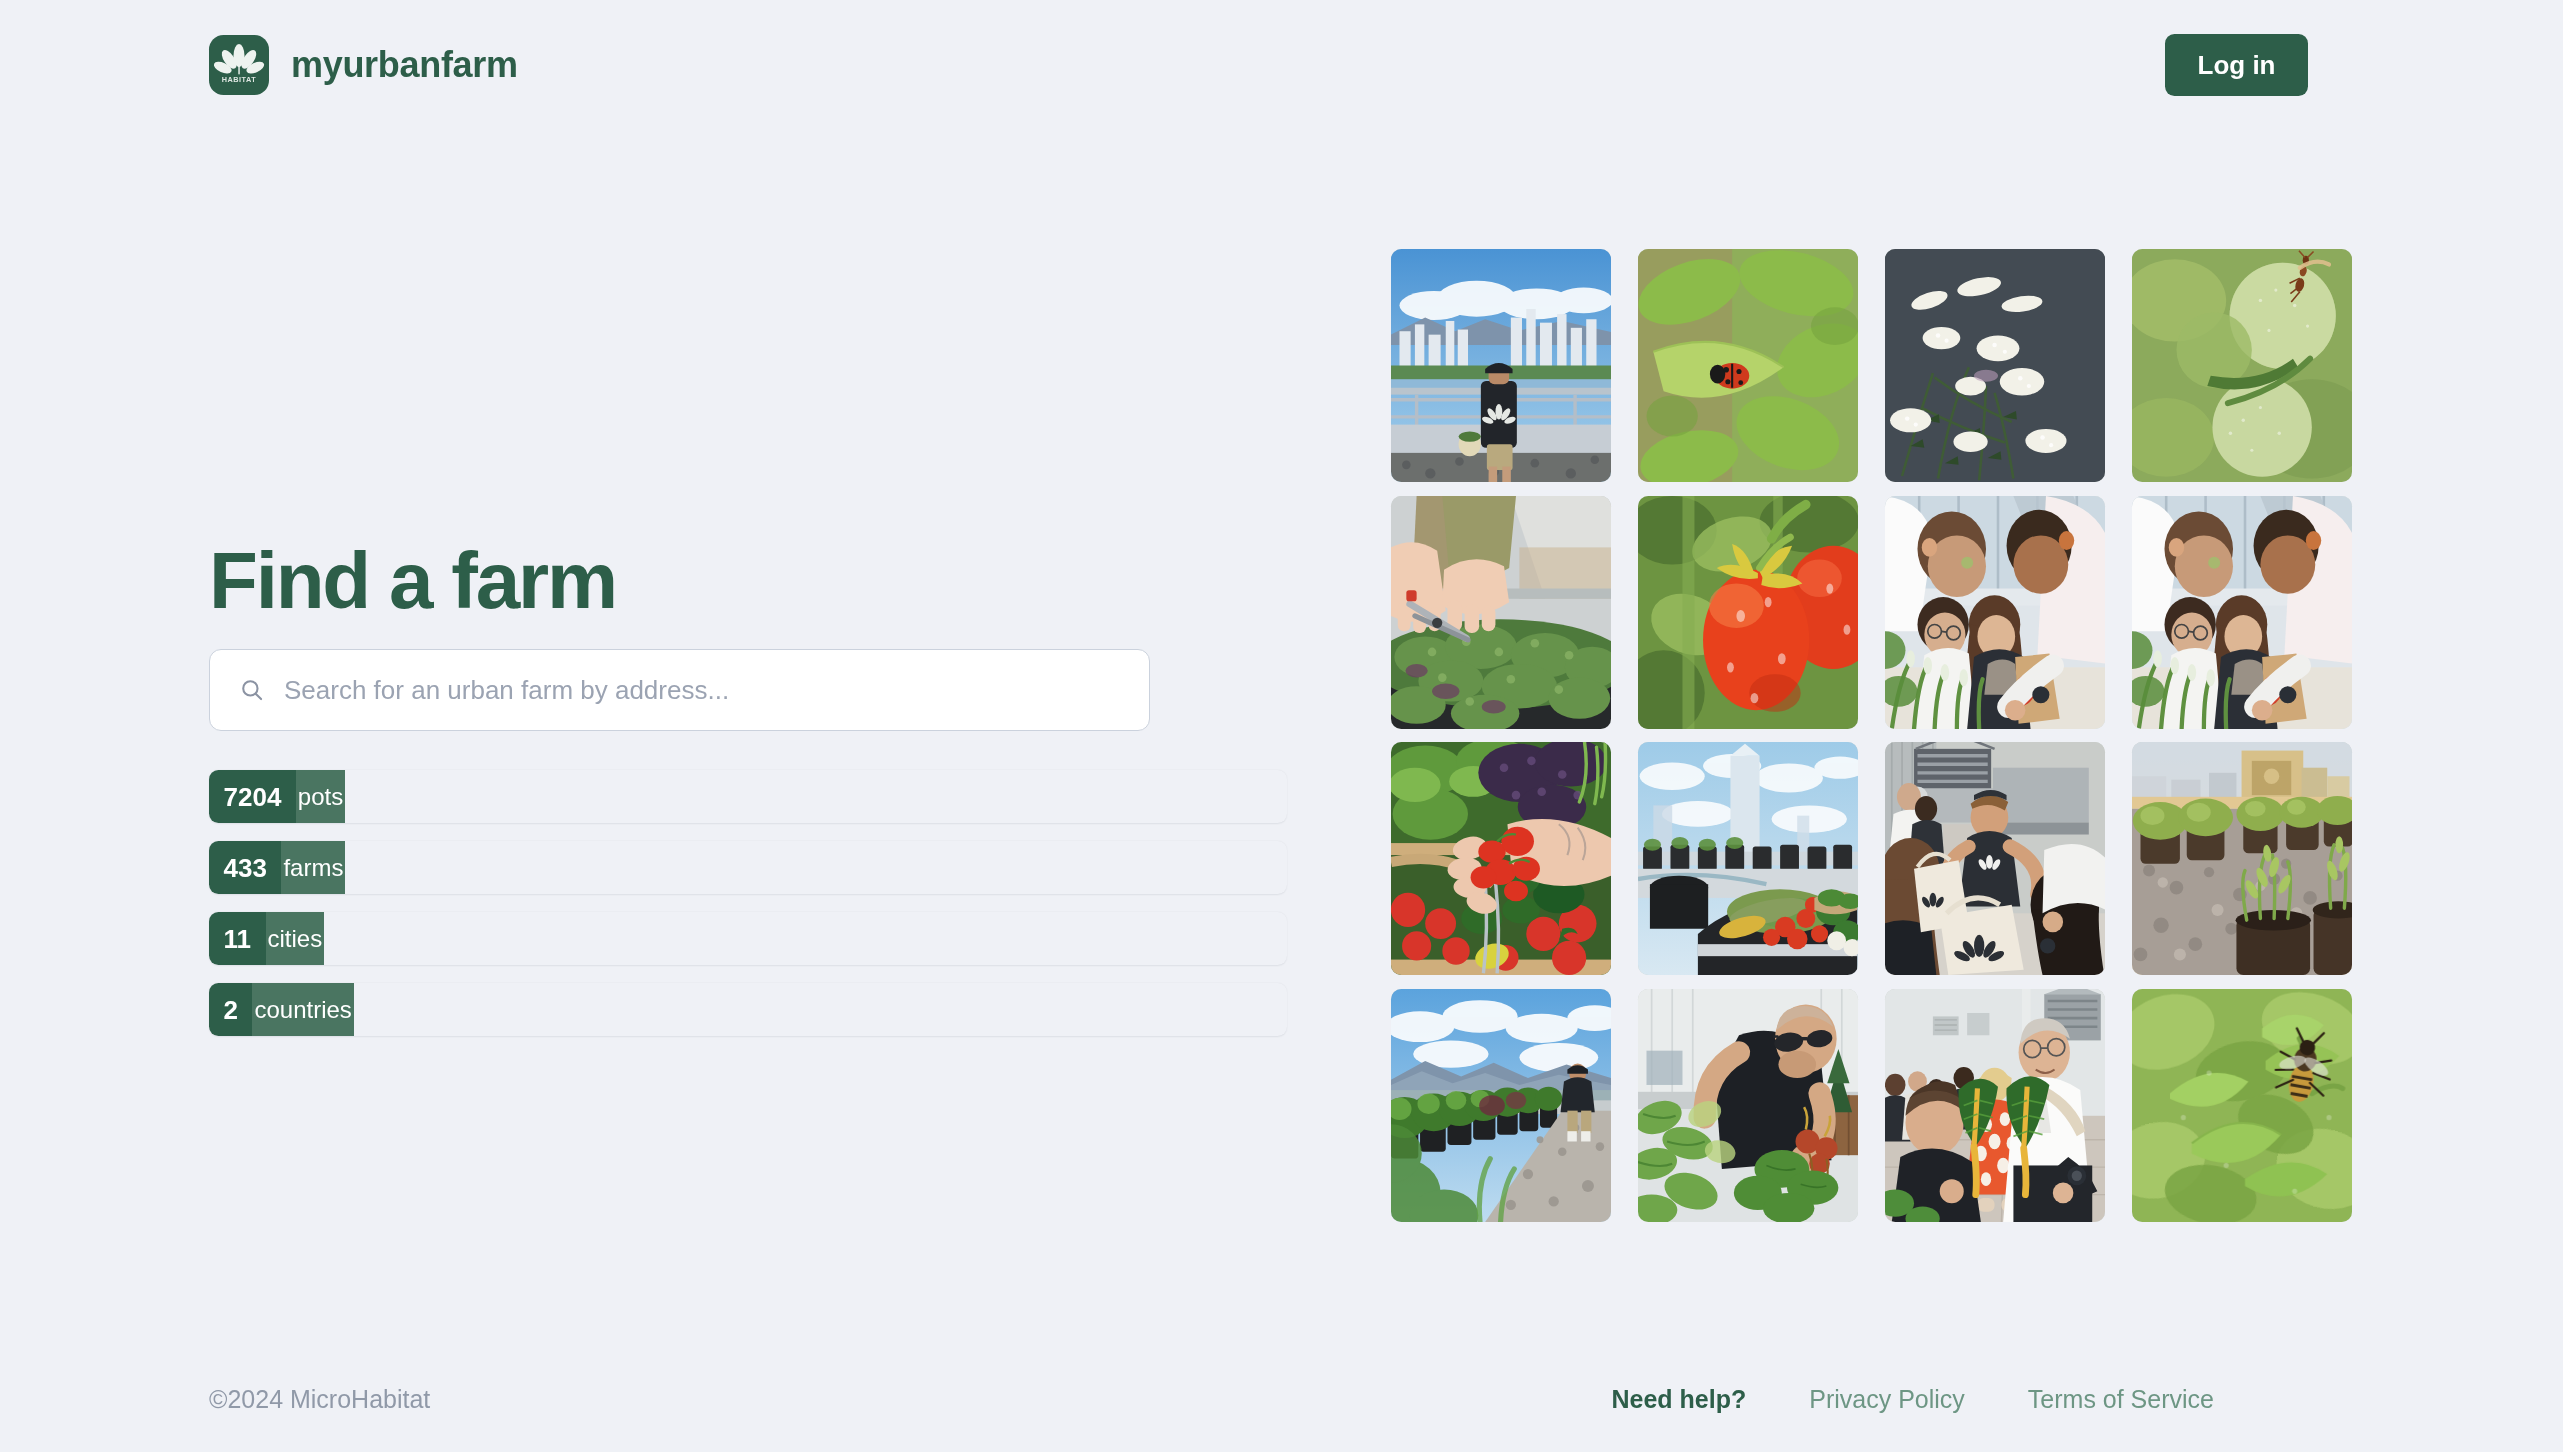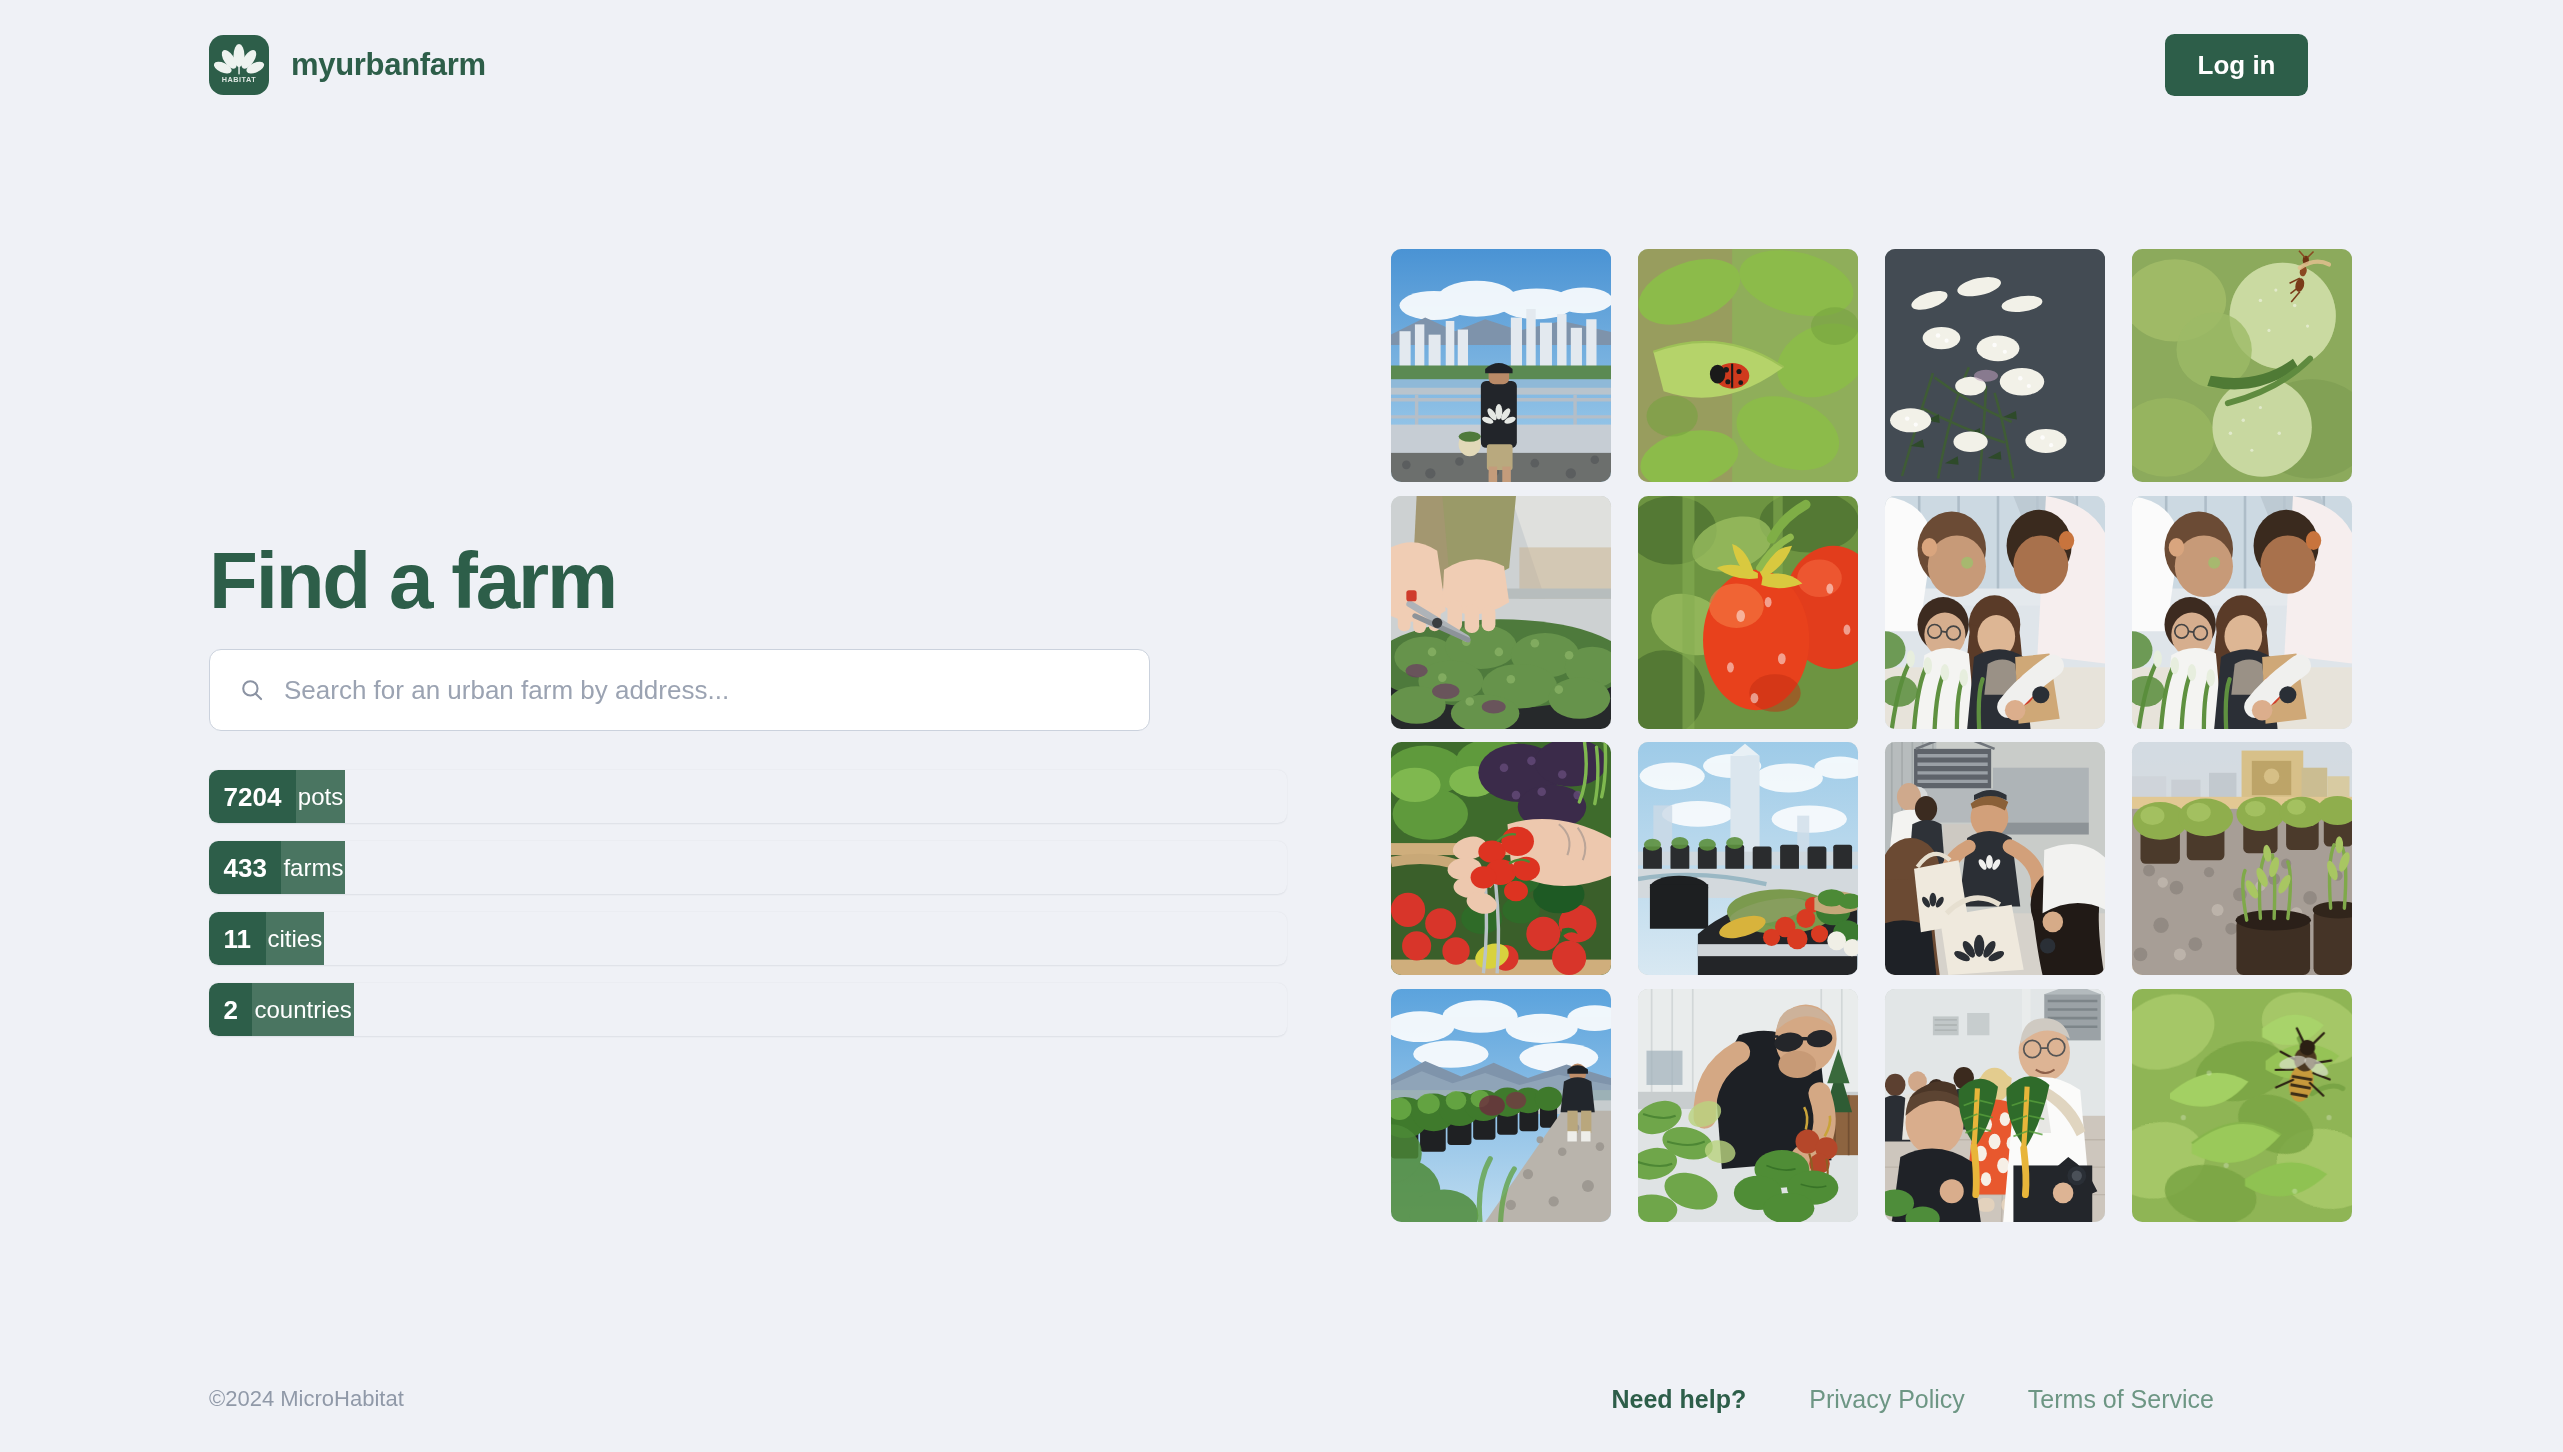--- a/index.html
+++ b/index.html
@@ -48,21 +48,21 @@
     border-radius: 14.5px;
     background: #2d5e49;
     display: flex;
     align-items: center;
     justify-content: center;
     flex: 0 0 60px;
   }
   .brand-logo svg { display: block; }
 
   .brand-name {
-    font-size: 31px;
+    font-size: 36px;
     font-weight: 700;
     color: #2d5e49;
     letter-spacing: -0.3px;
     white-space: nowrap;
   }
 
   .login-btn {
     background: #2d5e49;
     color: #ffffff;
     font-family: "Liberation Sans", sans-serif;
@@ -191,21 +191,21 @@
   
   .footer {
     height: 108px;
     flex: 0 0 108px;
     display: flex;
     align-items: center;
     justify-content: space-between;
     padding: 0 50px 0 209px;
   }
   .copyright {
-    font-size: 22px;
+    font-size: 25px;
     color: #9099a8;
   }
   .footer-links {
     display: flex;
     align-items: center;
     gap: 63px;
     padding-right: 94px;
   }
   .footer-link {
     font-size: 25px;

